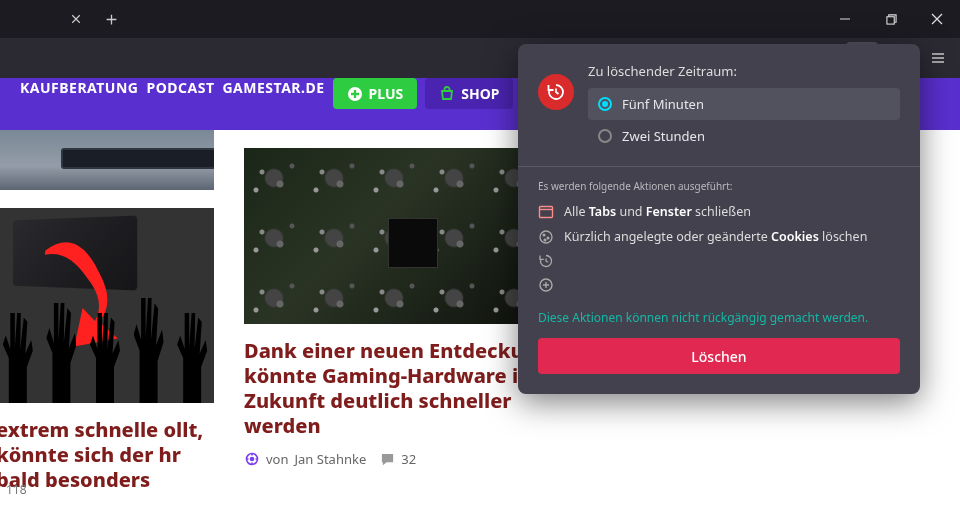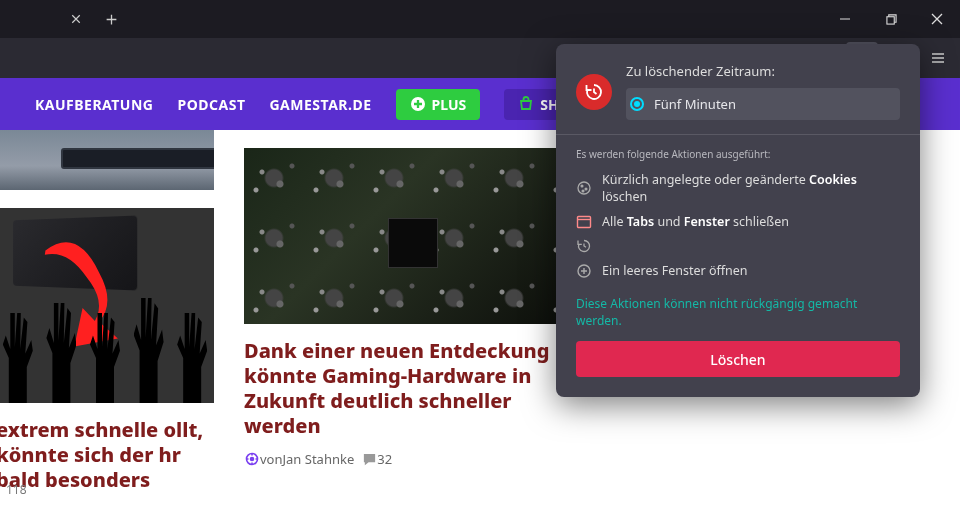--- a/index.html
+++ b/index.html
@@ -8,21 +8,21 @@
 .tab{width:90px;height:34px;margin-left:0;display:flex;align-items:center;justify-content:center;position:relative}
 .tab-close{width:17px;height:17px;position:absolute;right:6px;color:#ccc;display:flex;align-items:center;justify-content:center;cursor:pointer}
 .newtab-btn{width:30px;height:30px;margin-left:6px;display:flex;align-items:center;justify-content:center;color:#ccc;cursor:pointer;border-radius:4px}
 .winctrl{position:absolute;right:0;top:0;display:flex;height:38px}
 .winctrl div{width:46px;display:flex;align-items:center;justify-content:center;color:#ddd;cursor:pointer}
 .toolbar{height:40px;background:#2b2a33;display:flex;align-items:center;justify-content:flex-end;padding:0 6px;gap:6px}
 .tb-btn{width:32px;height:32px;display:flex;align-items:center;justify-content:center;color:#ccc;cursor:pointer;border-radius:4px}
 .tb-btn.active{background:#52525e}
 .tb-btn svg{width:16px;height:16px}
 .content{position:absolute;top:78px;left:0;right:0;bottom:0;background:#fff;overflow:hidden}
-.navbar{height:52px;background:#5a2fcf;display:flex;align-items:center;padding:0 35px;gap:24px;color:#fff}
+.navbar{height:52px;background:#5a2fcf;display:flex;align-items:flex-start;padding:0 20px;gap:8px;color:#fff}
 .nav-link{font-size:14px;font-weight:700;letter-spacing:0.5px;cursor:pointer}
 .nav-btn{display:flex;align-items:center;gap:6px;padding:6px 14px;border-radius:4px;font-size:14px;font-weight:700;cursor:pointer}
 .btn-plus{background:#2ecc40;color:#fff}
 .btn-shop{background:#4a24b0;color:#ffffff}
 .nav-icons{display:flex;align-items:center;gap:18px;margin-left:14px}
 .nav-ic{width:20px;height:20px;color:#fff;cursor:pointer;position:relative}
 .notif-dot{position:absolute;top:-2px;right:-2px;width:7px;height:7px;border-radius:50%;background:#ff3b30}
 .avatar{width:30px;height:30px;border-radius:50%;background:#92e6d8;border:2px solid rgba(255,255,255,0.4);cursor:pointer}
 .articles{display:flex;gap:30px;padding:0;position:relative}
 .article{flex:0 0 auto}
@@ -34,31 +34,31 @@
 .thumb.r{height:176px;margin-top:18px}
 .hands{position:absolute;bottom:0;left:0;right:0;height:120px;display:flex;justify-content:space-around;align-items:flex-end}
 .hand{width:30px;height:90px;background:#000;clip-path:polygon(20% 100%,20% 50%,0 35%,10% 25%,25% 40%,25% 0,40% 0,40% 38%,48% 0,60% 0,58% 40%,70% 5%,82% 10%,75% 45%,95% 30%,100% 42%,80% 60%,80% 100%)}
 .arrow{position:absolute;top:15px;left:20px;color:#ff2a2a;font-size:70px;transform:rotate(8deg)}
 .pcb{width:100%;height:100%;background:linear-gradient(135deg,#1a2618 0%,#2a3424 40%,#0d0f0b 100%);position:relative}
 .pcb::before{content:"";position:absolute;inset:0;background-image:radial-gradient(circle at 30% 40%,#888 2px,transparent 3px),radial-gradient(circle at 60% 60%,#666 3px,transparent 4px),radial-gradient(circle at 80% 30%,#555 2px,transparent 3px),radial-gradient(circle at 50% 50%,#444 8px,transparent 10px),radial-gradient(circle at 20% 70%,#999 2px,transparent 3px);background-size:60px 60px}
 .chip{position:absolute;top:40%;left:45%;width:50px;height:50px;background:#0a0a0a;border:1px solid #333}
 .laptop{width:100%;height:100%;background:linear-gradient(180deg,#7a8896 0%,#949ca8 60%,#5c6672 100%);position:relative}
 .laptop::after{content:"";position:absolute;top:30%;left:30%;width:70%;height:28%;background:#1a1e26;border-radius:3px;border:2px solid #303640}
 .headline{font-size:20px;font-weight:800;line-height:1.25;color:#7f1d1d;margin-top:14px}
-.meta{display:flex;align-items:center;margin-top:12px;color:#666;font-size:13px}
+.meta{display:flex;align-items:center;gap:6px;margin-top:12px;color:#666;font-size:13px}
 .meta-ic{width:16px;height:16px;color:#7a3ff0}
 .comment-ic{width:15px;height:15px;color:#999}
 .corner{position:absolute;bottom:18px;left:6px;color:#777;font-size:12px}
-.popup{position:absolute;top:44px;right:40px;width:364px;background:#42414d;border-radius:8px;box-shadow:0 8px 32px rgba(0,0,0,0.5);padding:18px 20px 20px;color:#e6e6ea;z-index:50}
+.popup{position:absolute;top:44px;right:40px;width:402px;background:#42414d;border-radius:8px;box-shadow:0 8px 32px rgba(0,0,0,0.5);padding:18px 20px 20px;color:#e6e6ea;z-index:50}
 .popup-hd{display:flex;gap:14px;align-items:flex-start}
 .hist-ic{width:36px;height:36px;border-radius:50%;background:#d92b2b;display:flex;align-items:center;justify-content:center;flex-shrink:0;margin-top:12px}
 .hist-ic svg{width:20px;height:20px;color:#fff}
 .popup-title{font-size:13px;color:#ddd;margin-bottom:8px}
 .radios{display:flex;flex-direction:column;gap:0;width:100%}
-.radio{display:flex;align-items:center;gap:10px;padding:7px 4px;border-radius:4px;cursor:pointer;font-size:13px}
+.radio{display:flex;align-items:center;gap:10px;padding:7px 10px;border-radius:4px;cursor:pointer;font-size:13px}
 .radio.sel{background:#52525e}
 .rdot{width:14px;height:14px;border-radius:50%;border:2px solid #888;position:relative;flex-shrink:0}
 .radio.sel .rdot{border-color:#00ddff}
 .radio.sel .rdot::after{content:"";position:absolute;top:2px;left:2px;width:6px;height:6px;border-radius:50%;background:#00ddff}
 .divider{height:1px;background:#5a5964;margin:14px -20px 12px}
 .action-title{font-size:10px;color:#b8b8be;margin-bottom:10px}
 .action-list{display:flex;flex-direction:column;gap:8px}
 .action-item{display:flex;align-items:center;gap:10px;font-size:12.5px;color:#ddd}
 .action-item b{color:#fff;font-weight:600}
 .ai-ic{width:16px;height:16px;color:#aaa;flex-shrink:0}
@@ -225,52 +225,55 @@
           <path d="M10 6.5V10l2.5 2"></path>
         </svg>
     </div>
     <div style="flex:1">
       <div class="popup-title">Zu löschender Zeitraum:</div>
       <div class="radios">
         <label class="radio sel">
             <span class="rdot"></span>
             <span>Fünf Minuten</span>
           </label>
+        <label class="radio">
+            <span class="rdot"></span>
+            <span>Zwei Stunden</span>
+          </label>
       </div>
     </div>
   </div>
   <div class="divider"></div>
   <div class="action-title">Es werden folgende Aktionen ausgeführt:</div>
   <div class="action-list">
+    <div class="action-item">
+      <svg class="ai-ic" viewBox="0 0 16 16" fill="none" stroke="#ff8a8a" stroke-width="1.4">
+          <rect x="1.5" y="2.5" width="13" height="11" rx="1"></rect>
+          <path d="M1.5 5.5h13"></path>
+        </svg>
+      <span><span>Alle </span><b>Tabs</b><span> und </span><b>Fenster</b><span> schließen</span></span>
+    </div>
     <div class="action-item">
       <svg class="ai-ic" viewBox="0 0 16 16" fill="none" stroke="currentColor" stroke-width="1.3">
           <circle cx="8" cy="8" r="6"></circle>
           <circle cx="6" cy="6" r="0.9" fill="currentColor"></circle>
           <circle cx="10" cy="9" r="0.9" fill="currentColor"></circle>
           <circle cx="7" cy="11" r="0.9" fill="currentColor"></circle>
         </svg>
       <span><span>Kürzlich angelegte oder geänderte </span><b>Cookies</b><span> löschen</span></span>
     </div>
     <div class="action-item">
-      <svg class="ai-ic" viewBox="0 0 16 16" fill="none" stroke="#ff8a8a" stroke-width="1.4">
-          <rect x="1.5" y="2.5" width="13" height="11" rx="1"></rect>
-          <path d="M1.5 5.5h13"></path>
-        </svg>
-      <span><span>Alle </span><b>Tabs</b><span> und </span><b>Fenster</b><span> schließen</span></span>
-    </div>
-    <div class="action-item">
       <svg class="ai-ic" viewBox="0 0 16 16" fill="none" stroke="currentColor" stroke-width="1.3">
           <path d="M8 2.5a5.5 5.5 0 1 1-5.2 3.8"></path>
           <path d="M2 2.5v3.8h3.8"></path>
           <path d="M8 5.5V8l2 1.3"></path>
         </svg>
     </div>
     <div class="action-item">
       <svg class="ai-ic" viewBox="0 0 16 16" fill="none" stroke="currentColor" stroke-width="1.4">
           <circle cx="8" cy="8" r="6"></circle>
           <path d="M8 5v6M5 8h6"></path>
         </svg>
-      <span>Ein leeres Fenster öffnen</span>
     </div>
   </div>
   <div class="warn">Diese Aktionen können nicht rückgängig gemacht werden.</div>
   <button class="del-btn">Löschen</button>
 </div>
 
 </body></html>

